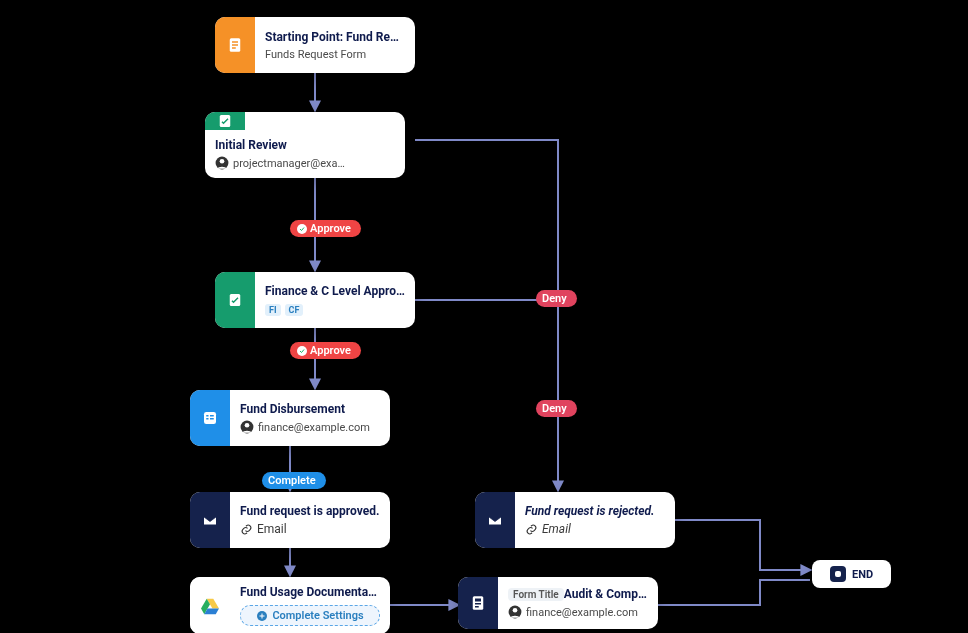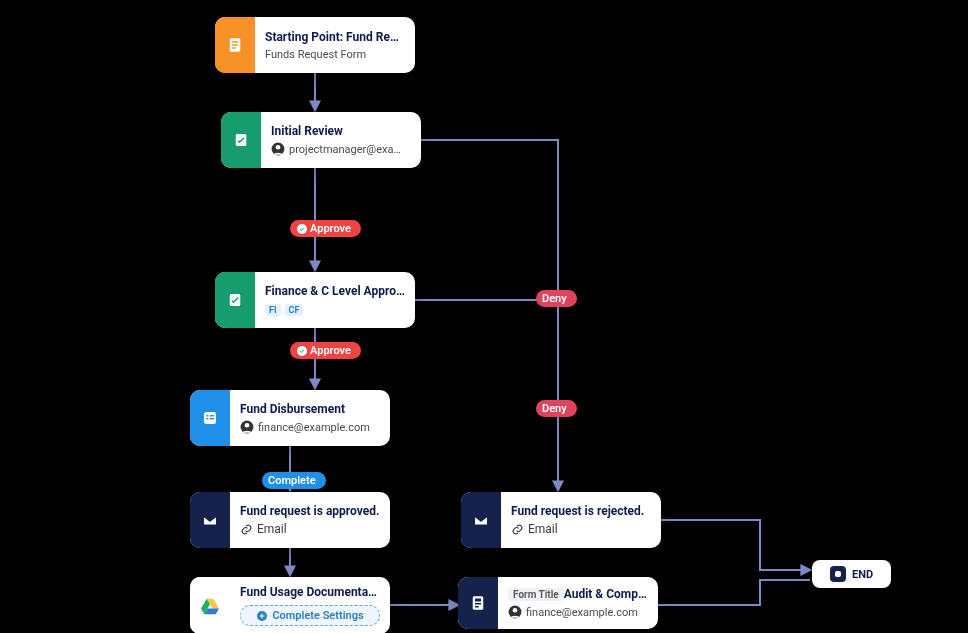--- a/index.html
+++ b/index.html
@@ -141,21 +141,21 @@
         <rect x="8" y="11" width="8" height="2" fill="#f59127"></rect>
         <rect x="8" y="15" width="5" height="2" fill="#f59127"></rect>
       </svg>
   </div>
   <div class="body">
     <div class="title">Starting Point: Fund Request …</div>
     <div class="sub">Funds Request Form</div>
   </div>
 </div>
 
-<div class="node" style="left:221px; top:112px;">
+<div class="node" style="left:205px; top:112px;flex-direction:column;">
   <div class="side green">
     <svg width="18" height="18" viewBox="0 0 24 24" fill="none">
         <rect x="5" y="4" width="14" height="16" rx="2" fill="#fff"></rect>
         <path d="M8 13l2 2 6-6" stroke="#169c6d" stroke-width="2" fill="none"></path>
       </svg>
   </div>
   <div class="body">
     <div class="title">Initial Review</div>
     <div class="userrow">
       <svg width="14" height="14" viewBox="0 0 24 24">
@@ -218,21 +218,21 @@
     <div class="title">Fund request is approved.</div>
     <div class="linkrow">
       <svg width="13" height="13" viewBox="0 0 24 24" fill="none">
           <path d="M10 14a5 5 0 007 0l2-2a5 5 0 00-7-7l-1 1M14 10a5 5 0 00-7 0l-2 2a5 5 0 007 7l1-1" stroke="#333" stroke-width="2"></path>
         </svg>
       <span>Email</span>
     </div>
   </div>
 </div>
 
-<div class="node" style="left:461px; top:492px;">
+<div class="node" style="left:475px; top:492px;font-style:italic;">
   <div class="side navy">
     <svg width="18" height="18" viewBox="0 0 24 24" fill="none">
         <path d="M4 8l8 6 8-6v10H4z" fill="#fff"></path>
         <path d="M4 8l8 6 8-6" stroke="#15224c" stroke-width="1"></path>
       </svg>
   </div>
   <div class="body">
     <div class="title">Fund request is rejected.</div>
     <div class="linkrow">
       <svg width="13" height="13" viewBox="0 0 24 24" fill="none">

